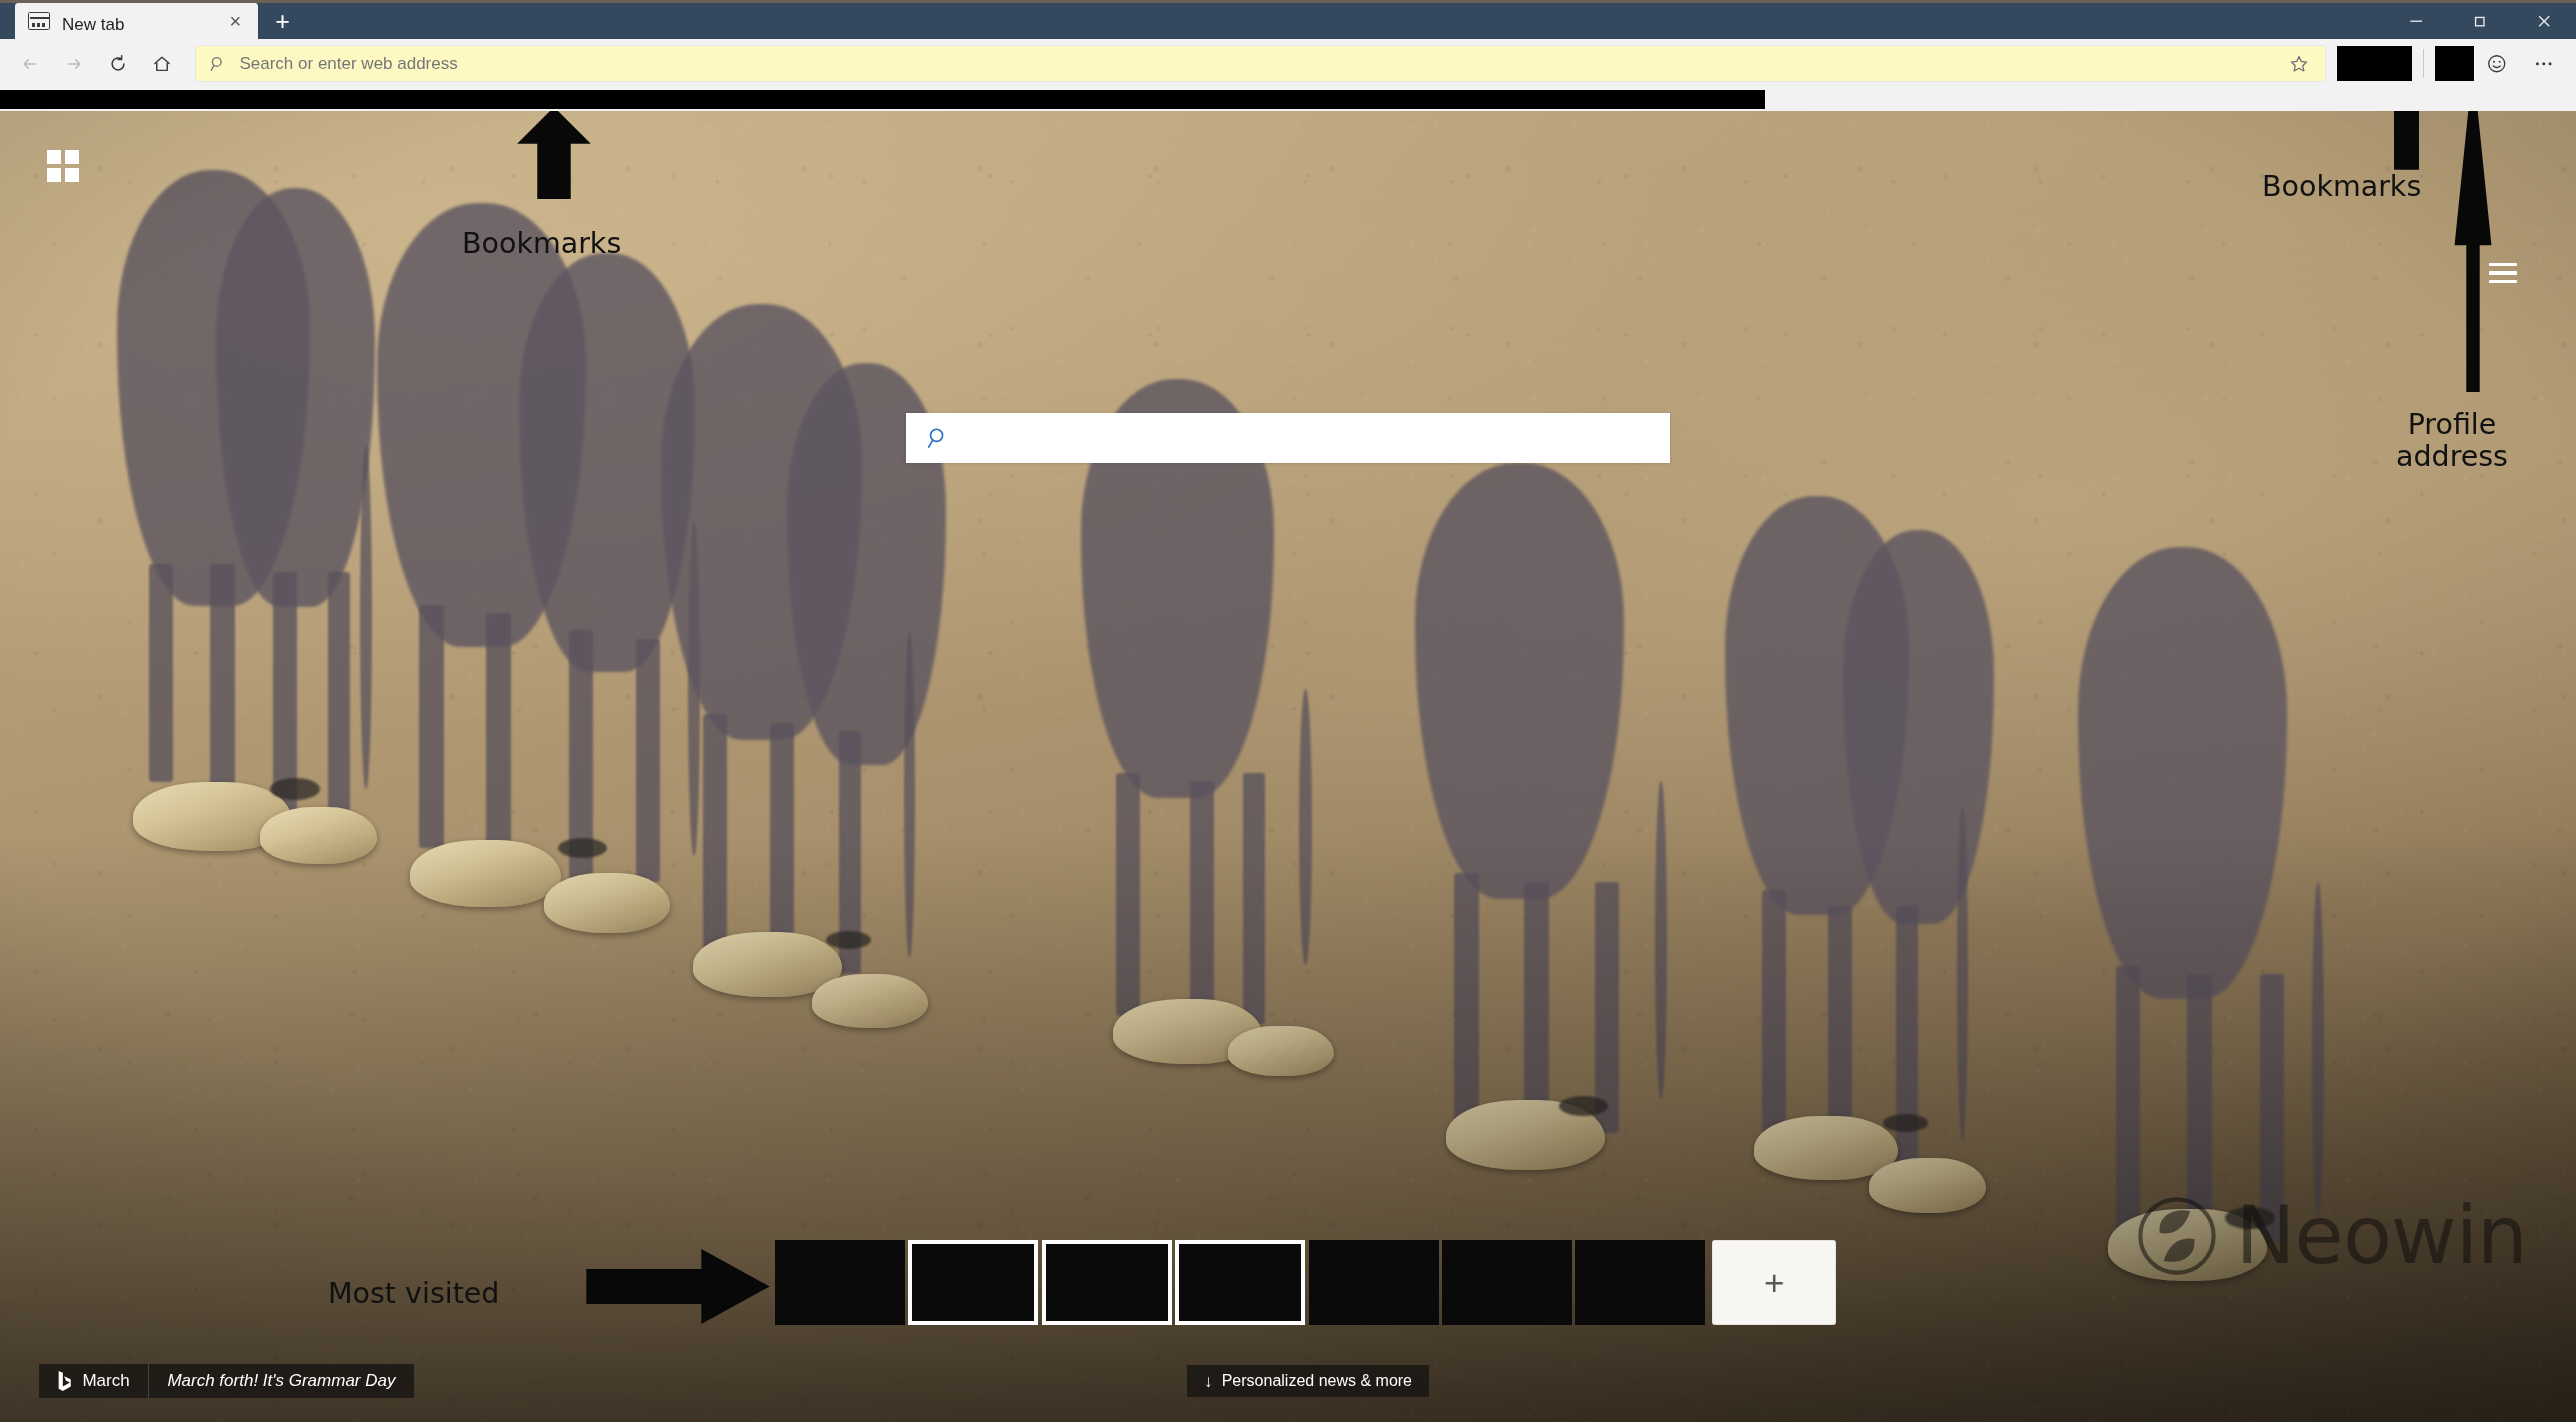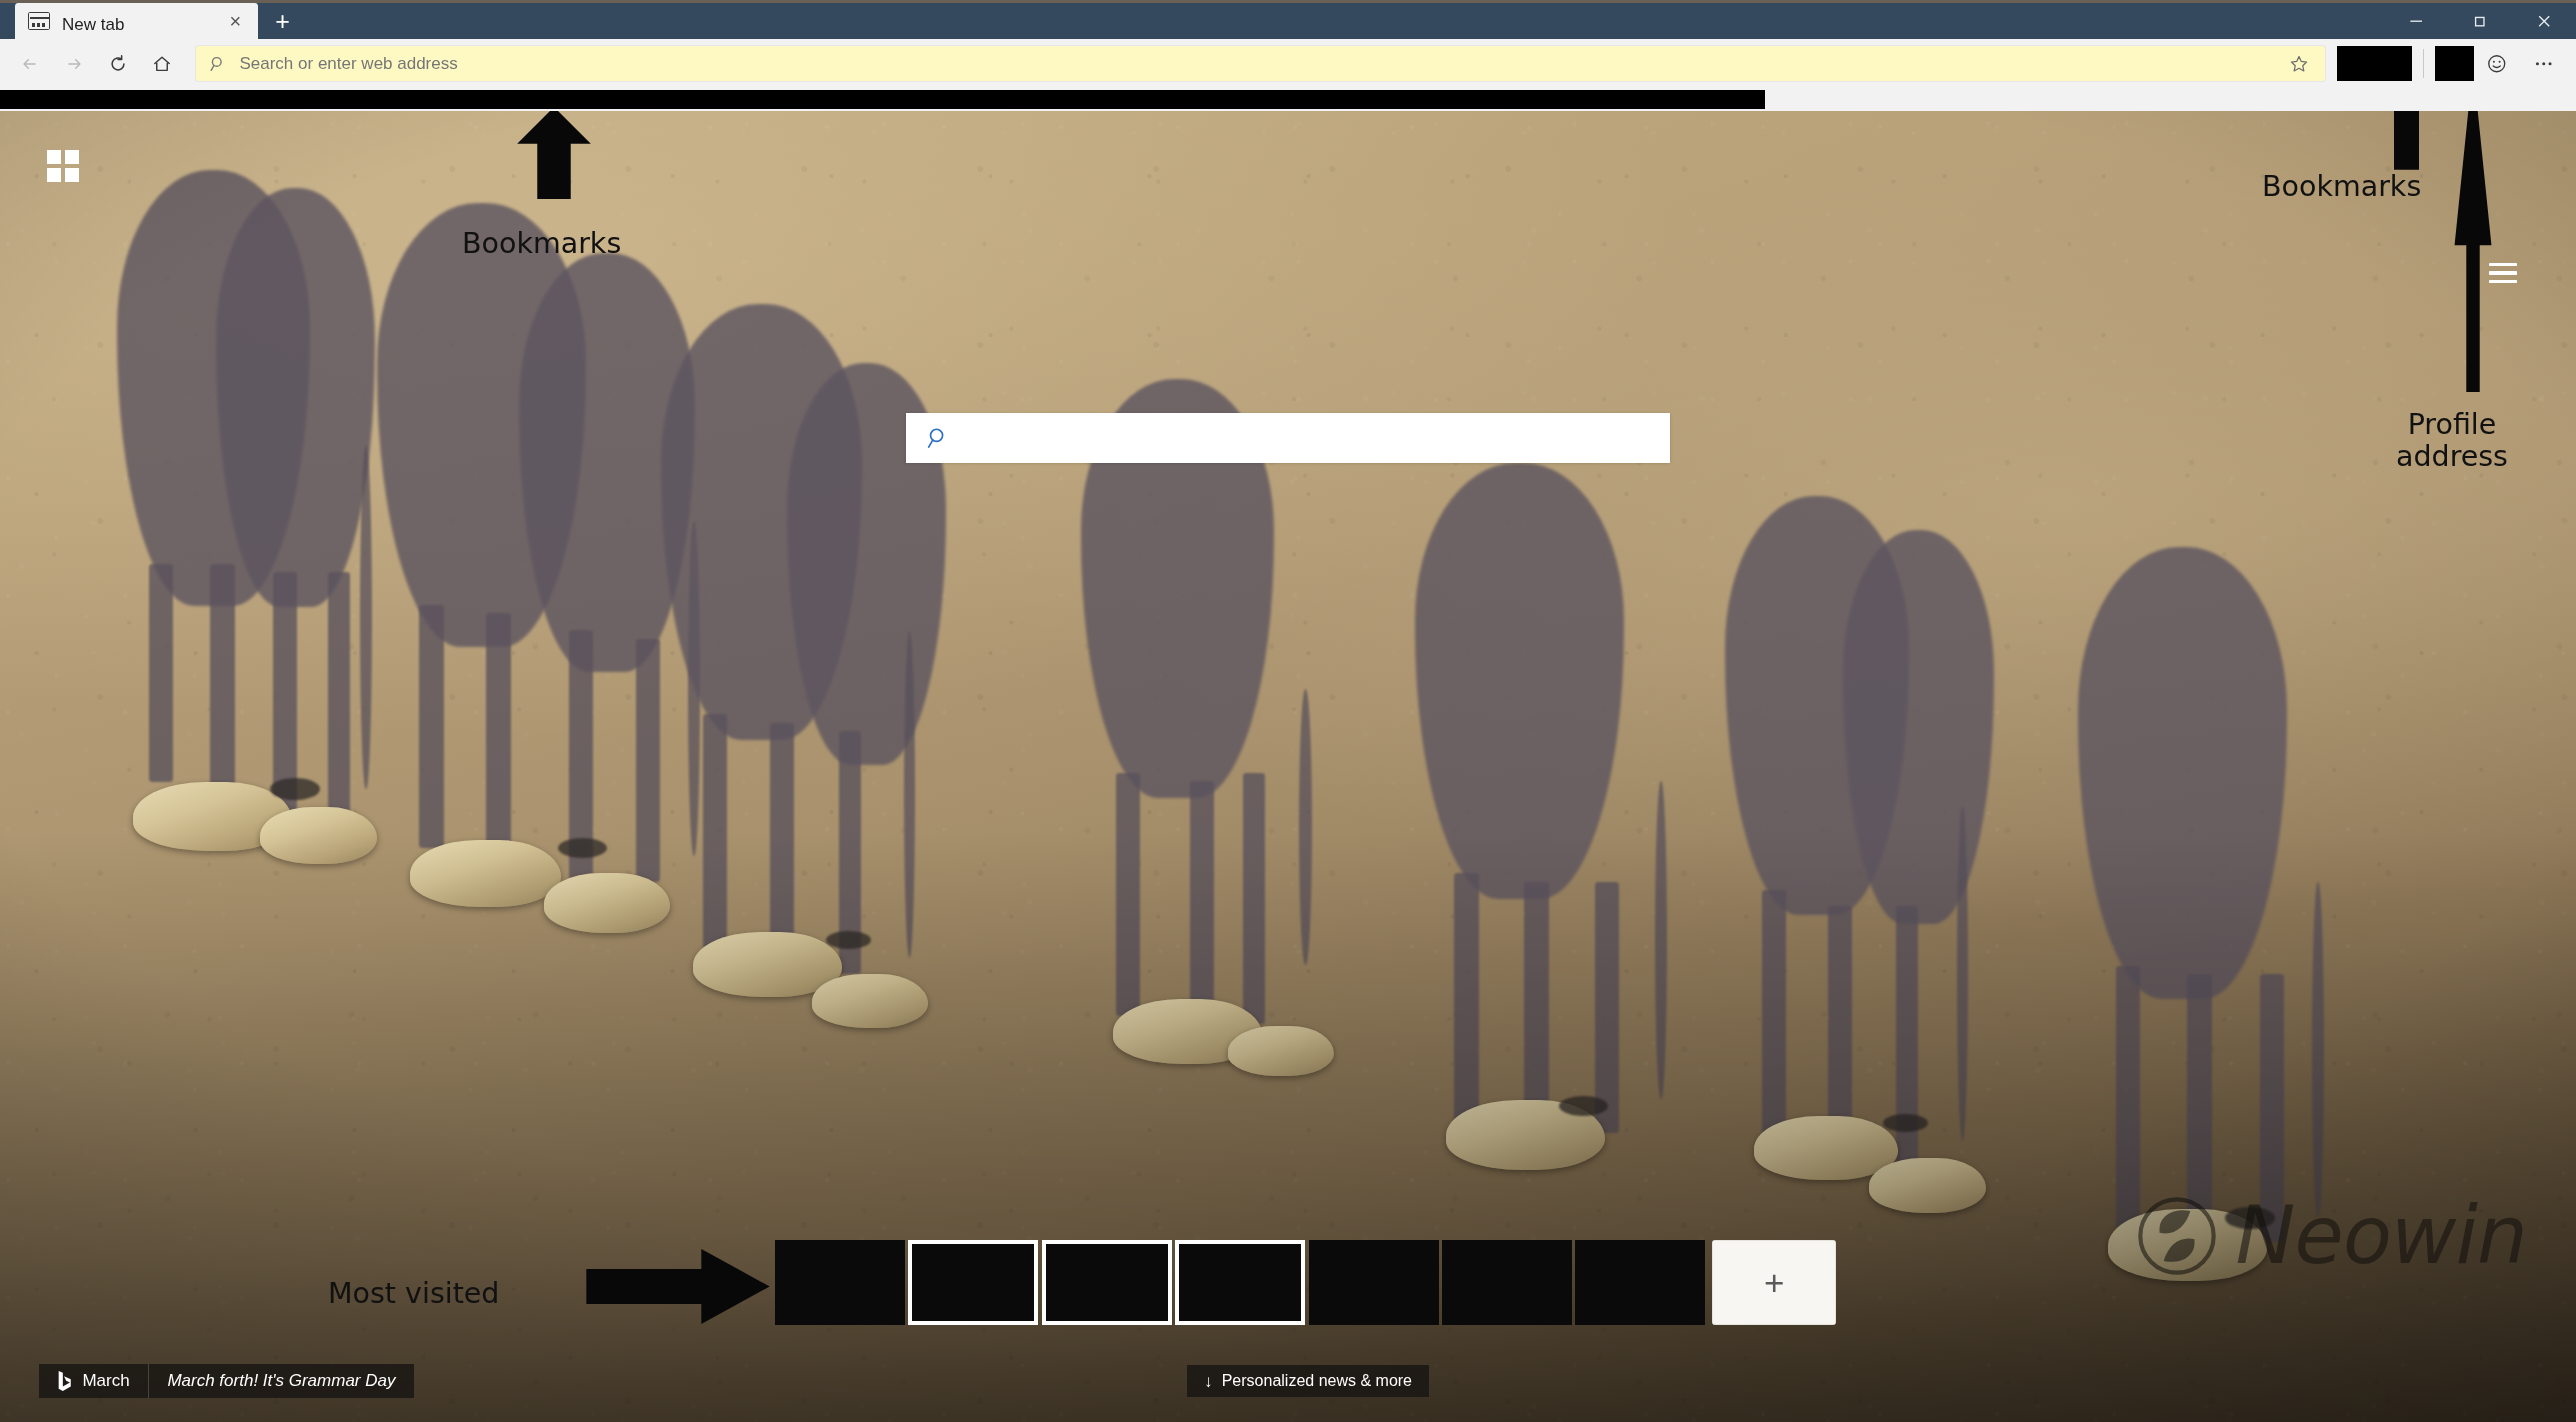--- a/index.html
+++ b/index.html
@@ -331,21 +331,20 @@
   .news-arrow { font-size: 17px; line-height: 1; }
 
   
   .neowin {
     position: absolute;
     right: 49px; bottom: 147px;
     display: flex; align-items: center;
     gap: 18.4px;
     opacity: .55;
     z-index: 11;
-    font-style: italic;
   }
   .neowin-mark { width: 80px; height: 80px; flex: 0 0 auto; }
   .neowin-text {
     font-size: 80px; color: #100e0c;
     letter-spacing: -0.8px; line-height: 1;
     font-family: "DejaVu Sans", sans-serif;
   }
   .annot-label {
     color: #111111;
     font-size: 28.5px;

